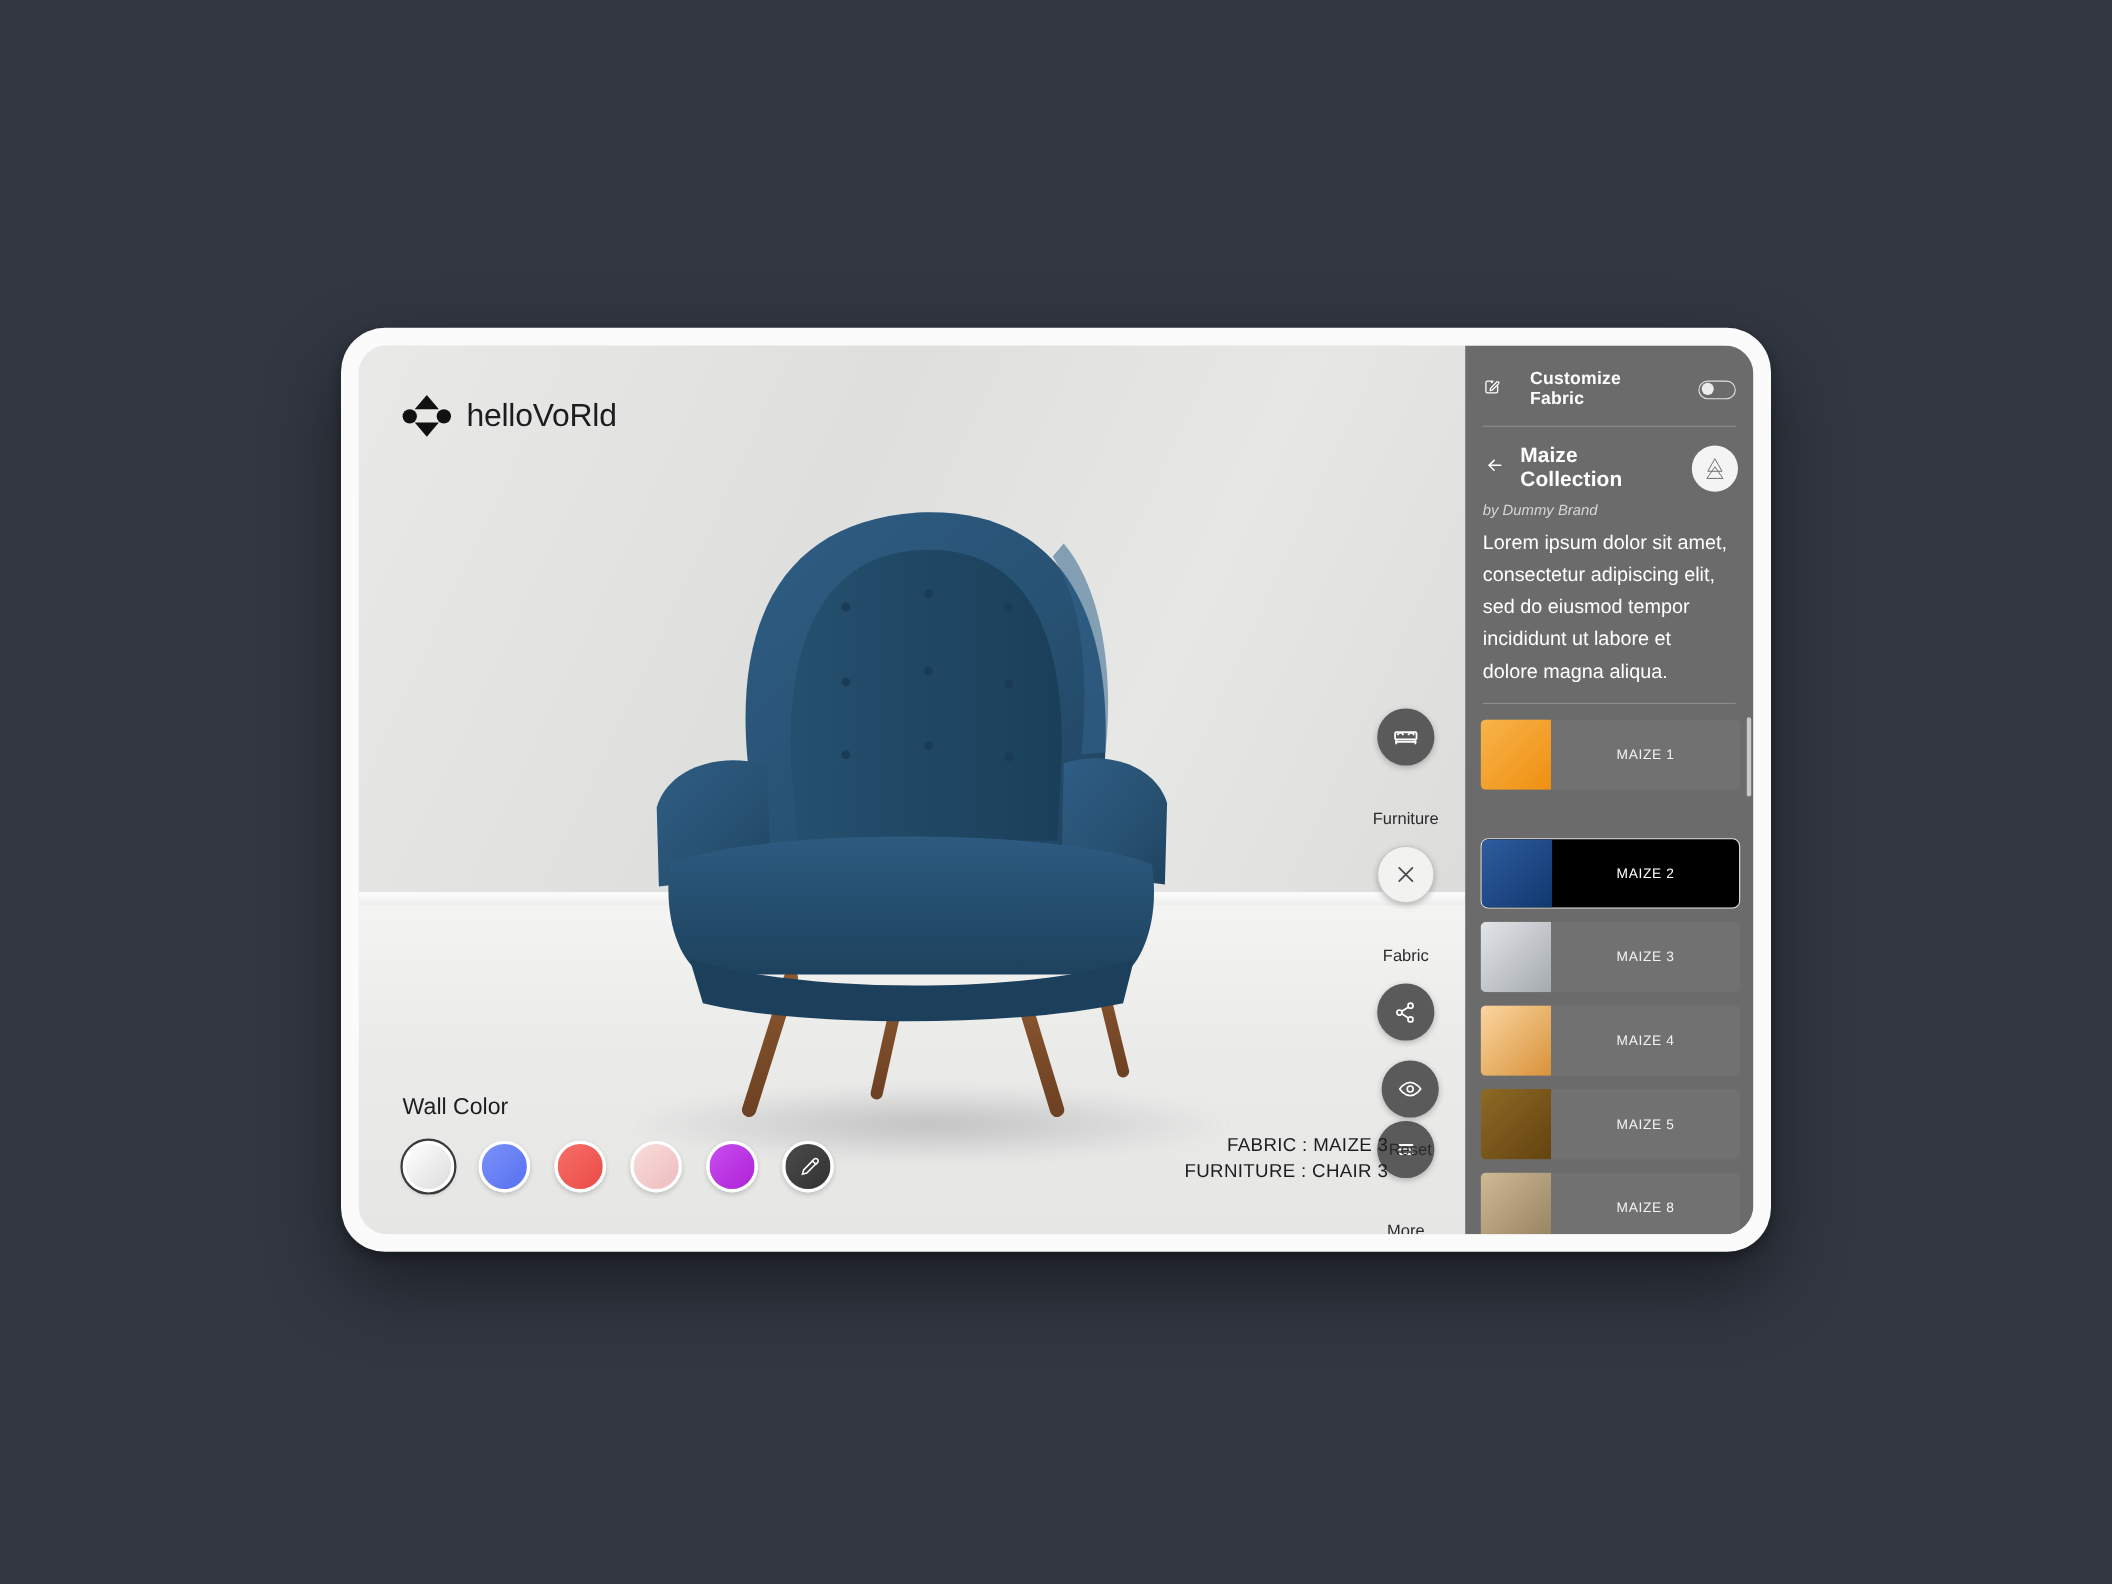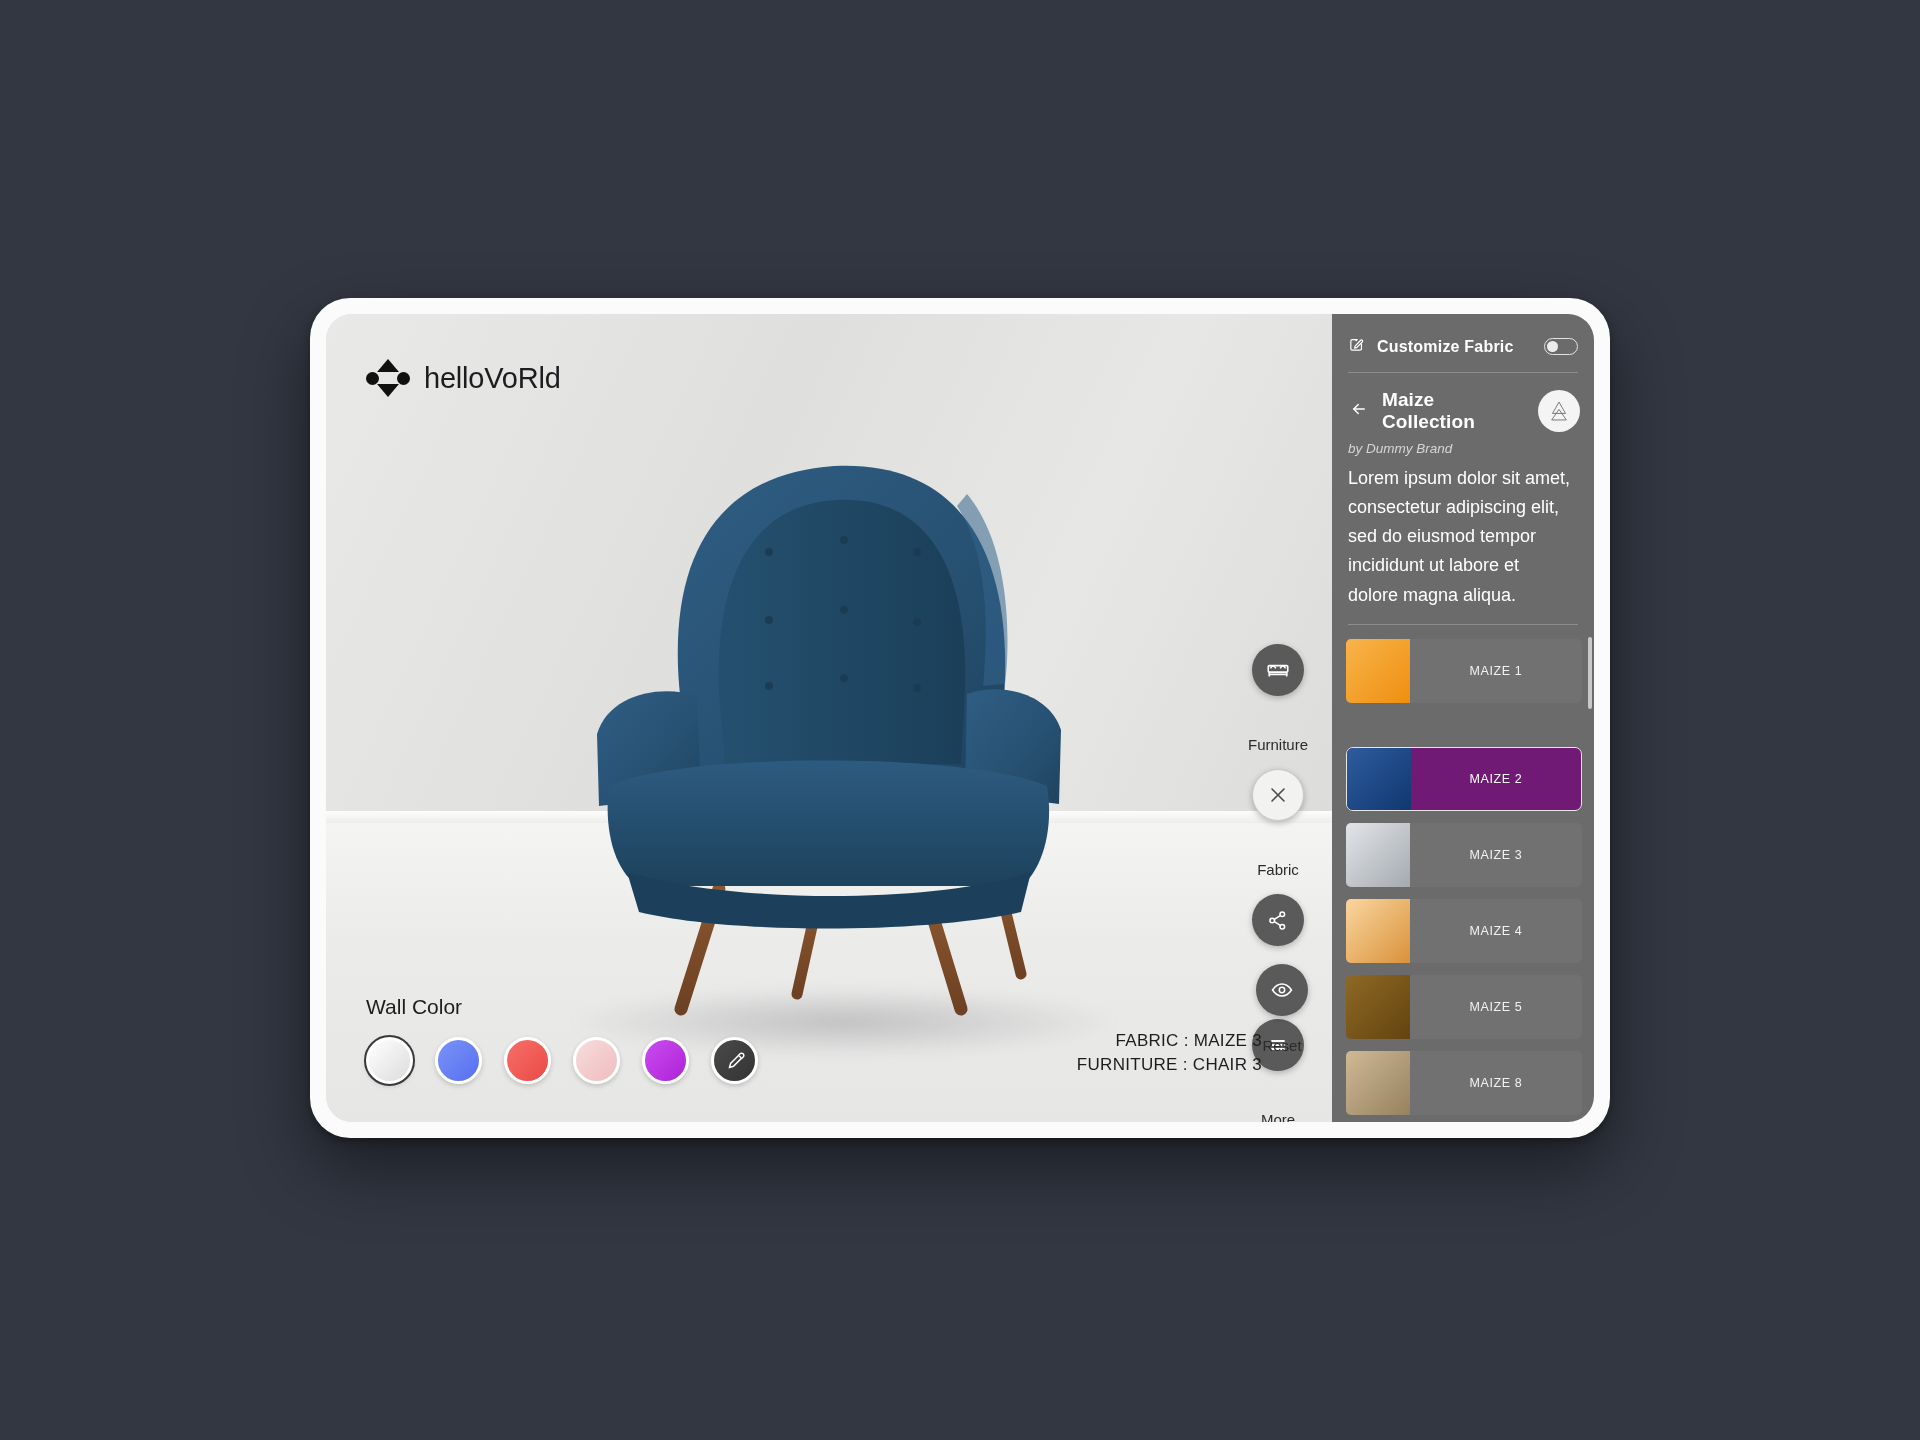--- a/index.html
+++ b/index.html
@@ -113,21 +113,21 @@
     position:relative;
     width:262px; flex:0 0 262px;
     background:#6b6b6b;
     border-top-left-radius:0;
     border-top-right-radius:22px;
     display:flex; flex-direction:column;
     color:#fff;
     overflow:hidden;
   }
   .p-head{
-    display:flex; align-items:center; gap:12px;
+    display:flex; align-items:center; gap:26px;
     padding:22px 16px 0 16px;
   }
   .p-head .ph-title{ font-size:16px; font-weight:700; letter-spacing:.2px; flex:1; }
   .toggle{
     width:34px;height:17px;border-radius:10px;border:1.5px solid #e4e4e4;
     position:relative; cursor:pointer; background:transparent;
   }
   .toggle .knob{
     position:absolute; left:2px; top:1.5px; width:11px;height:11px;border-radius:50%;
     background:#ececec;
@@ -154,21 +154,21 @@
     flex:1 1 auto; overflow:hidden; position:relative;
     padding:14px 12px 0 14px;
   }
   .sw-item{
     display:flex; align-items:stretch;
     height:64px; margin-bottom:12px;
     background:#717171; border-radius:5px; overflow:hidden;
     cursor:pointer; position:relative;
   }
   .sw-item.selected{
-    background:#701a75; border:1.5px solid #e6e6e6; border-radius:7px;margin-top:44px;
+    background:#000000; border:1.5px solid #e6e6e6; border-radius:7px;margin-top:44px;
   }
   .sw-chip{ flex:0 0 64px; }
   .sw-name{
     flex:1 1 auto; display:flex; align-items:center; justify-content:center;
     font-size:12.5px; letter-spacing:.6px; color:#f2f2f2; font-weight:400;
   }
   .sw-item.selected .sw-name{ color:#ffffff; }
   .scrollbar{
     position:absolute; right:2px; top:12px; width:4px; height:72px;
     background:#c9c9c9; border-radius:2px;

